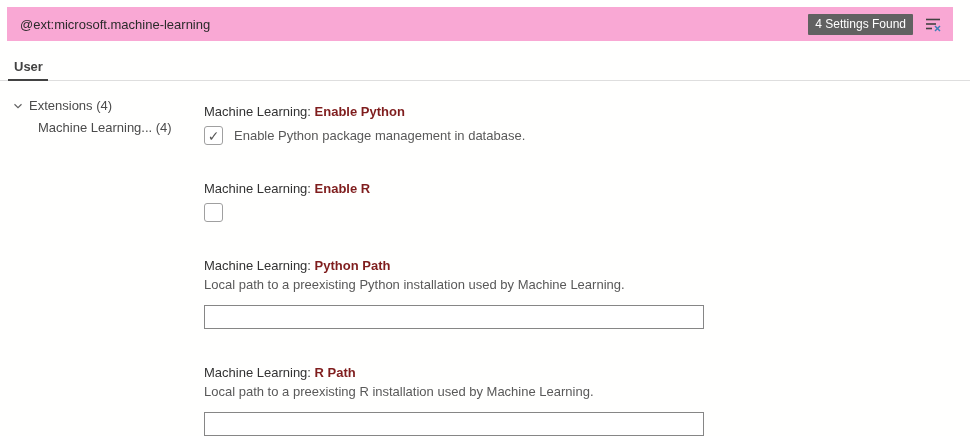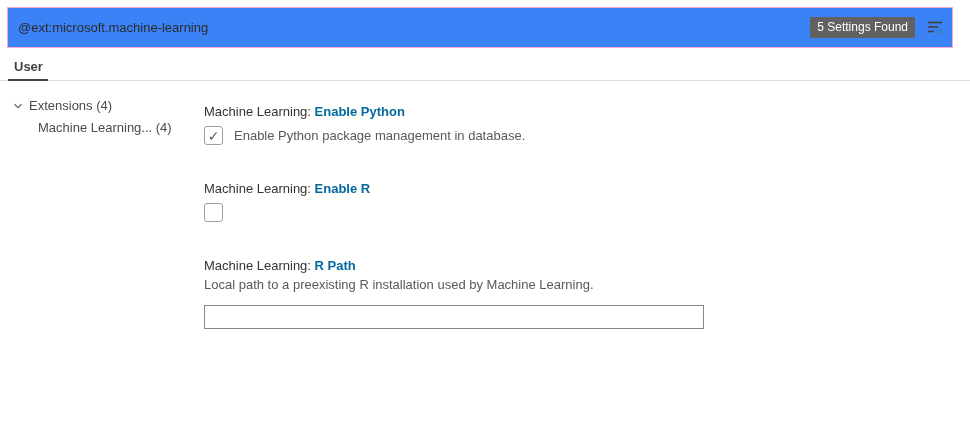--- a/index.html
+++ b/index.html
@@ -7,22 +7,22 @@
   body {
     position: relative;
     background: #fffffe;
     font-family: "Liberation Sans", sans-serif;
     color: #333;
     overflow: hidden;
   }
 
   
   .searchbar {
-    position: absolute; left: 7px; top: 7px; width: 946px; height: 41px;
-    border: 1px solid #f9a8d4; background: #3b82f6;
+    position: absolute; left: 7px; top: 7px; width: 946px; height: 34px;
+    border: 3px solid #f9a8d4; background: #f9a8d4;
     display: flex; align-items: center; padding: 0 6px 0 2px;
   }
   .searchbar input {
     flex: 1; height: 100%; border: none; outline: none;
     font-family: "Liberation Sans", sans-serif;
     font-size: 13px; color: #2b2b2b; padding-left: 8px; background: transparent;
   }
   .count-badge {
     background: #616161; color: #fff; font-size: 12px; line-height: 12px;
     padding: 4px 7px 5px 7px; margin-right: 9px; white-space: nowrap;
@@ -51,21 +51,21 @@
   .tree { position: absolute; left: 0; top: 98px; width: 196px; font-size: 13px; color: #4b4b4b; }
   .tree-row { height: 22px; display: flex; align-items: flex-start; cursor: pointer; }
   .tree-row.root { padding-left: 10px; }
   .tree-row.child { padding-left: 38px; }
   .tree-twistie { width: 16px; height: 16px; margin-right: 3px; display: flex; align-items: center; justify-content: center; }
 
   
   .settings { position: absolute; left: 204px; top: 104px; width: 500px; }
   .setting { margin-bottom: 36px; }
   .setting-title { font-size: 13px; line-height: 15px; color: #333; }
-  .setting-name { font-weight: 700; color: #0369a1; }
+  .setting-name { font-weight: 700; color: #7f1d1d; }
   .control-row { margin-top: 7px; display: flex; align-items: center; }
   .checkbox {
     width: 19px; height: 19px; flex: 0 0 19px;
     border: 1px solid #a0a0a0; border-radius: 3px; background: #fff;
     display: flex; align-items: center; justify-content: center; cursor: pointer;
   }
   .checkbox .check { display: none; color: #585858; font-size: 14px; line-height: 14px; }
   .checkbox[data-checked="true"] .check { display: block; }
   .control-desc { margin-left: 11px; font-size: 13px; color: #595959; }
   .setting-desc { margin-top: 4px; font-size: 13px; line-height: 15px; color: #595959; }
@@ -74,21 +74,21 @@
     border: 1px solid #868686; background: #fff;
     font-family: "Liberation Sans", sans-serif; font-size: 13px; color: #333;
     padding: 0 5px; outline: none;
   }
 </style>
 </head>
 <body>
 
 <div class="searchbar">
   <input type="text" value="@ext:microsoft.machine-learning" style="">
-  <span class="count-badge">5 Settings Found</span>
+  <span class="count-badge">4 Settings Found</span>
   <button class="clear-filter-btn">
     <svg width="17" height="15" viewBox="0 0 17 15">
       <line x1="1" y1="2.5" x2="15" y2="2.5" stroke="#424242" stroke-width="1.6"></line>
       <line x1="1" y1="7" x2="11" y2="7" stroke="#424242" stroke-width="1.6"></line>
       <line x1="1" y1="11.5" x2="7" y2="11.5" stroke="#424242" stroke-width="1.6"></line>
       <line x1="10" y1="9" x2="15" y2="14" stroke="#3c7fb6" stroke-width="1.5"></line>
       <line x1="15" y1="9" x2="10" y2="14" stroke="#3c7fb6" stroke-width="1.5"></line>
     </svg>
   </button>
 </div>
@@ -130,20 +130,27 @@
     <div class="setting-title">
       <span class="setting-category">Machine Learning: </span><span class="setting-name">Enable R</span>
     </div>
     <div class="control-row">
       <div class="checkbox" data-checked="false">
         
       </div>
     </div>
   </div>
 
+  <div class="setting">
+    <div class="setting-title">
+      <span class="setting-category">Machine Learning: </span><span class="setting-name">Python Path</span>
+    </div>
+    <div class="setting-desc">Local path to a preexisting Python installation used by Machine Learning.</div>
+    <input type="text" class="text-input" value="" style="">
+  </div>
 
   <div class="setting">
     <div class="setting-title">
       <span class="setting-category">Machine Learning: </span><span class="setting-name">R Path</span>
     </div>
     <div class="setting-desc">Local path to a preexisting R installation used by Machine Learning.</div>
     <input type="text" class="text-input" value="" style="">
   </div>
 
 </div>

